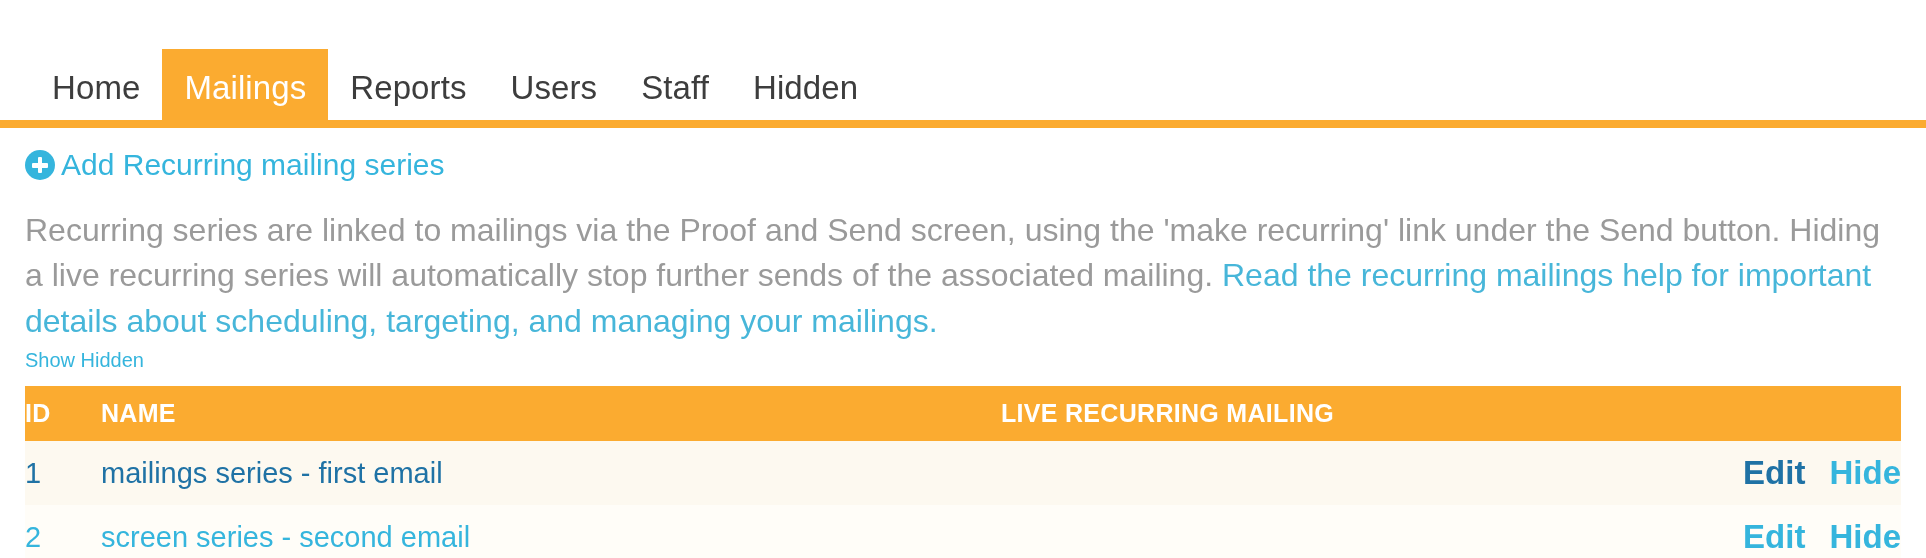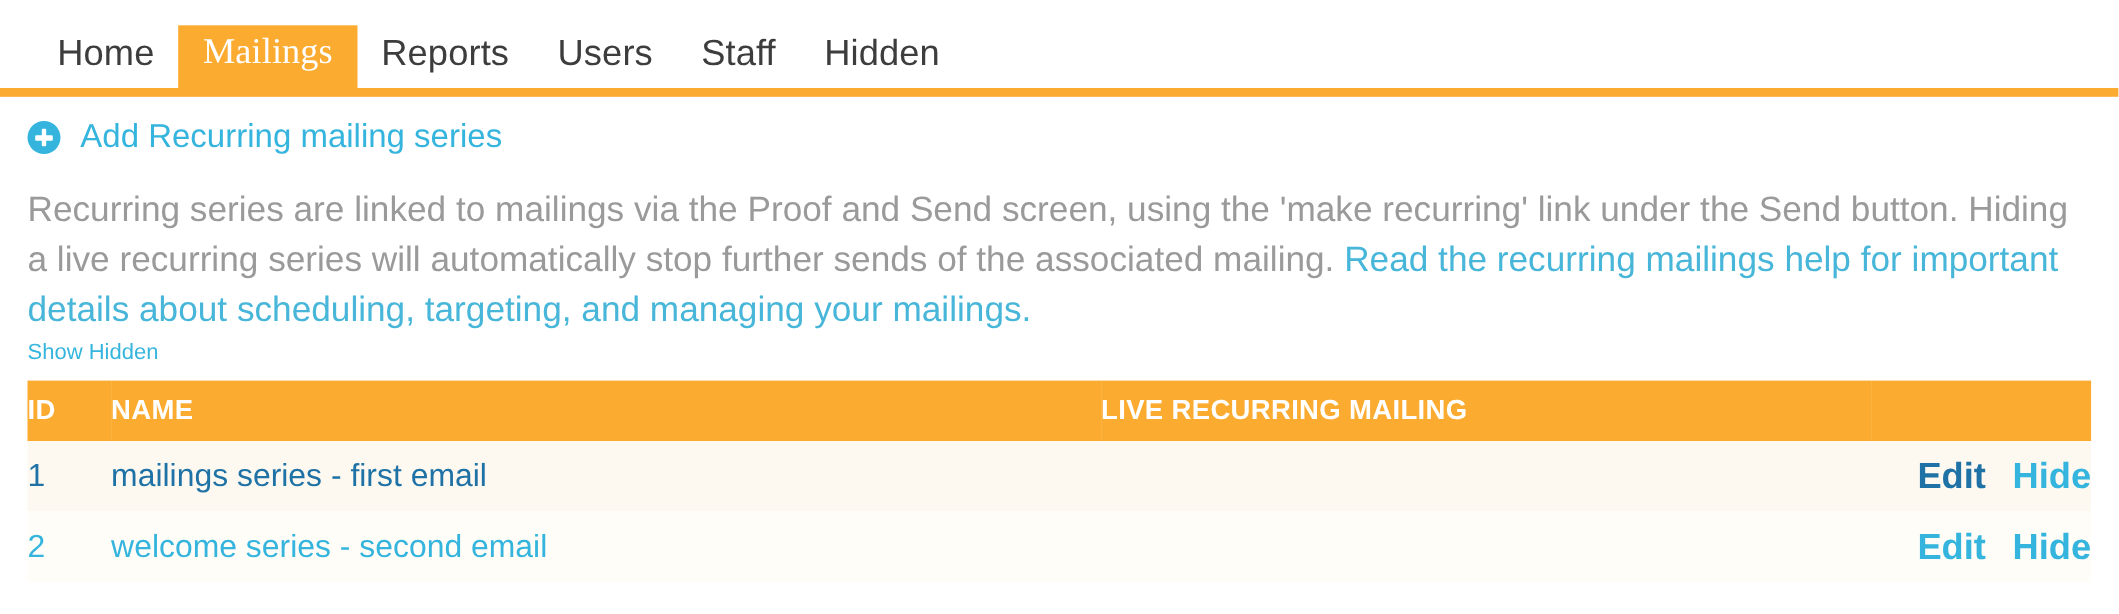--- a/index.html
+++ b/index.html
@@ -14,20 +14,21 @@
     overflow: hidden;
     -webkit-font-smoothing: antialiased;
   }
 
   
   .nav-wrap {
     position: relative;
     height: 88px;
     background: #ffffff;
     box-sizing: border-box;
+    margin-top: 40px;
   }
   .nav-tabs {
     display: flex;
     align-items: flex-end;
     height: 80px;
     padding-left: 30px;
     box-sizing: border-box;
   }
   .tab {
     font-size: 33px;
@@ -38,23 +39,22 @@
     letter-spacing: 0.1px;
     white-space: nowrap;
     cursor: pointer;
     background: transparent;
     border: none;
     font-family: "Liberation Sans", sans-serif;
   }
   .tab.active {
     background: #fbab30;
     color: #ffffff;
-    padding-top: 8px;
+    padding-top: 22px;
     padding-bottom: 16px;
-    font-family: Liberation Serif, serif;
   }
   .nav-underline {
     position: absolute;
     left: 0;
     bottom: 0;
     width: 100%;
     height: 8px;
     background: #fbab30;
   }
 
@@ -70,21 +70,21 @@
     font-weight: bold;
     color: #f5a32a;
     letter-spacing: 0.4px;
     text-transform: uppercase;
   }
 
   .add-link-row {
     margin-top: 22px;
     display: flex;
     align-items: flex-start;
-    gap: 18px;
+    gap: 6px;
   }
   .plus-icon {
     width: 30px;
     height: 30px;
     border-radius: 50%;
     background: #35b5dd;
     position: relative;
     flex: 0 0 auto;
     display: inline-block;
   }
@@ -241,21 +241,21 @@
         <td class="cell-actions">
           <a class="action-link link-visited" href="#">Edit</a>
           <a class="action-link link-normal" href="#">Hide</a>
         </td>
       </tr>
       <tr class="row-even">
         <td class="cell-id">
           <a class="row-link link-normal" href="#">2</a>
         </td>
         <td class="cell-name">
-          <a class="row-link link-normal" href="#">welcome series - second email</a>
+          <a class="row-link link-normal" href="#">screen series - second email</a>
         </td>
         <td class="cell-live"></td>
         <td class="cell-actions">
           <a class="action-link link-normal" href="#">Edit</a>
           <a class="action-link link-normal" href="#">Hide</a>
         </td>
       </tr>
     </tbody>
   </table>
 

